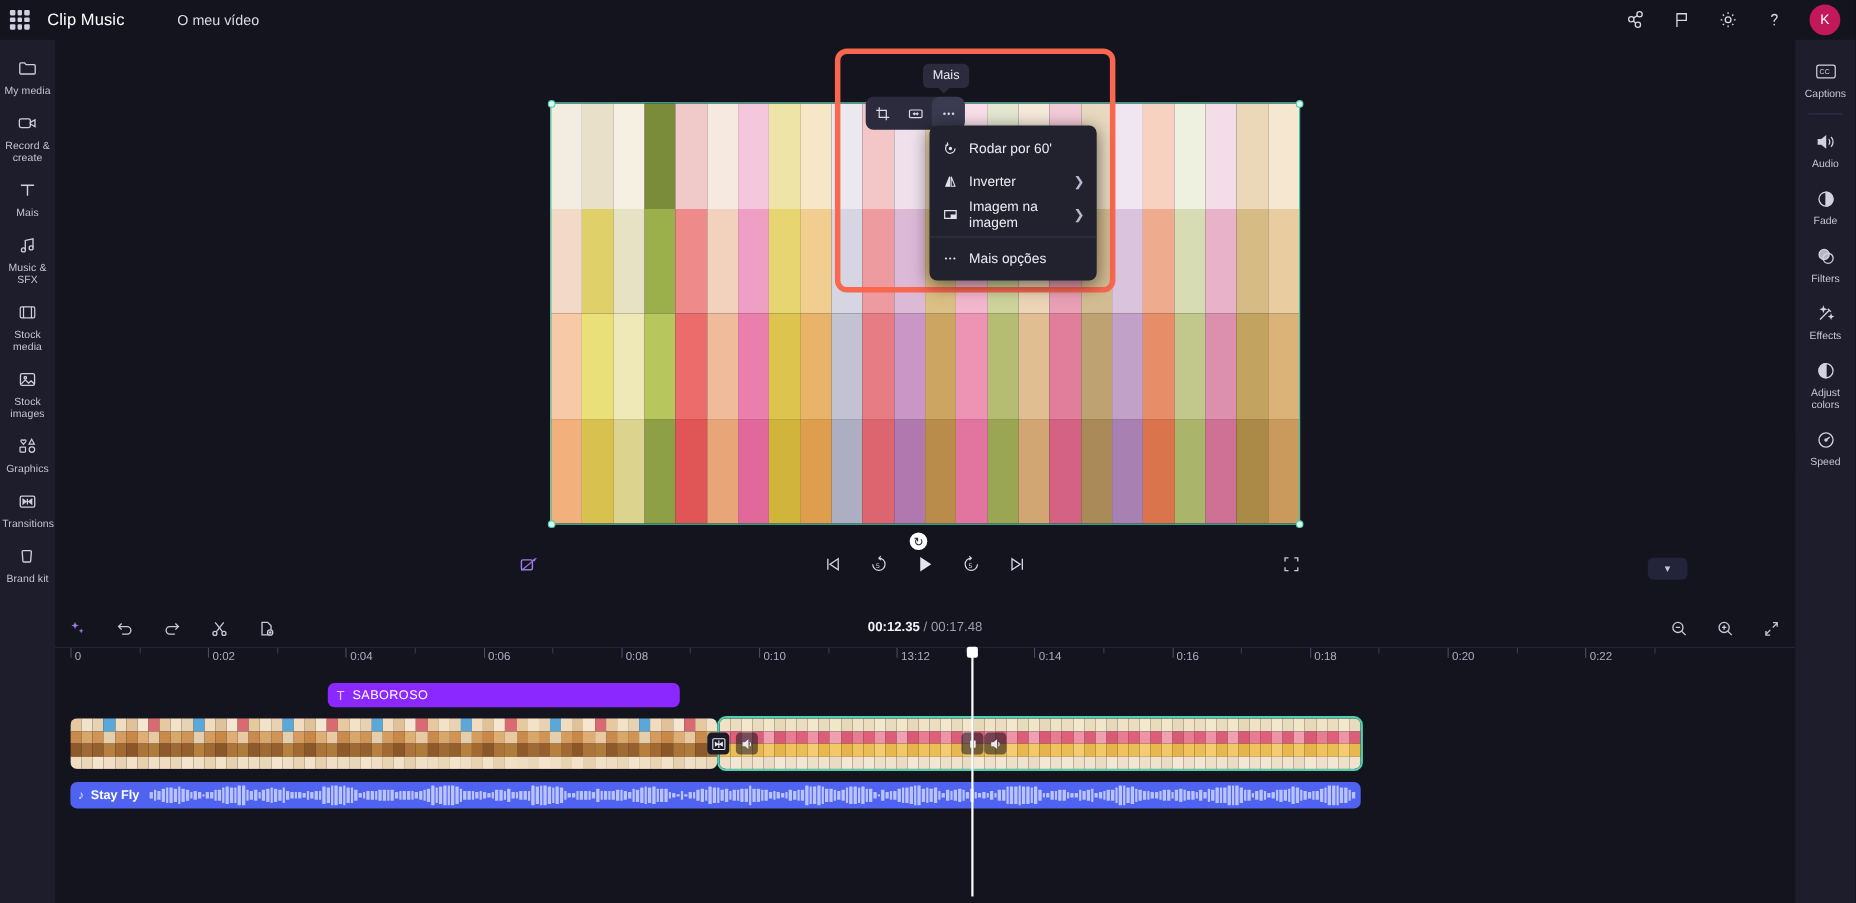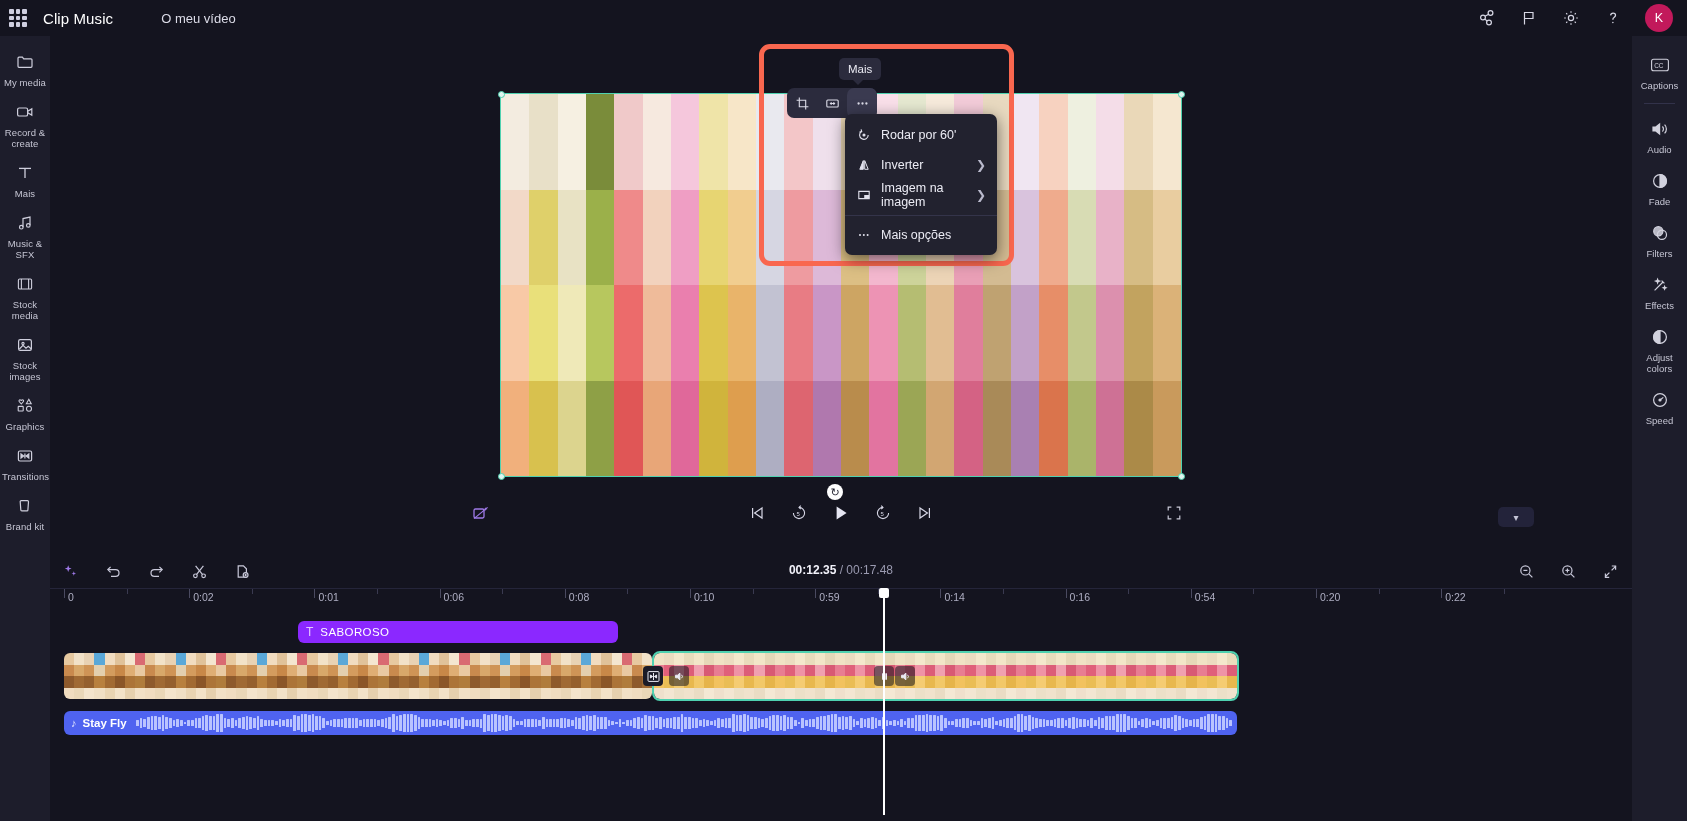--- a/index.html
+++ b/index.html
@@ -785,42 +785,42 @@
     </div>
 
     <div class="ruler" id="ruler">
         <div class="tick" style="left: 14px;"></div>
         <div class="tick-lb" style="left: 18px;">0</div>
         <div class="tick" style="left: 76.6px; height: 5px; background: rgb(58, 58, 80);"></div>
         <div class="tick" style="left: 139.2px;"></div>
         <div class="tick-lb" style="left: 143.2px;">0:02</div>
         <div class="tick" style="left: 201.8px; height: 5px; background: rgb(58, 58, 80);"></div>
         <div class="tick" style="left: 264.4px;"></div>
-        <div class="tick-lb" style="left: 268.4px;">0:01</div>
+        <div class="tick-lb" style="left: 268.4px;">0:04</div>
         <div class="tick" style="left: 327px; height: 5px; background: rgb(58, 58, 80);"></div>
         <div class="tick" style="left: 389.6px;"></div>
         <div class="tick-lb" style="left: 393.6px;">0:06</div>
         <div class="tick" style="left: 452.2px; height: 5px; background: rgb(58, 58, 80);"></div>
         <div class="tick" style="left: 514.8px;"></div>
         <div class="tick-lb" style="left: 518.8px;">0:08</div>
         <div class="tick" style="left: 577.4px; height: 5px; background: rgb(58, 58, 80);"></div>
         <div class="tick" style="left: 640px;"></div>
         <div class="tick-lb" style="left: 644px;">0:10</div>
         <div class="tick" style="left: 702.6px; height: 5px; background: rgb(58, 58, 80);"></div>
         <div class="tick" style="left: 765.2px;"></div>
-        <div class="tick-lb" style="left: 769.2px;">0:59</div>
+        <div class="tick-lb" style="left: 769.2px;">13:12</div>
         <div class="tick" style="left: 827.8px; height: 5px; background: rgb(58, 58, 80);"></div>
         <div class="tick" style="left: 890.4px;"></div>
         <div class="tick-lb" style="left: 894.4px;">0:14</div>
         <div class="tick" style="left: 953px; height: 5px; background: rgb(58, 58, 80);"></div>
         <div class="tick" style="left: 1015.6px;"></div>
         <div class="tick-lb" style="left: 1019.6px;">0:16</div>
         <div class="tick" style="left: 1078.2px; height: 5px; background: rgb(58, 58, 80);"></div>
         <div class="tick" style="left: 1140.8px;"></div>
-        <div class="tick-lb" style="left: 1144.8px;">0:54</div>
+        <div class="tick-lb" style="left: 1144.8px;">0:18</div>
         <div class="tick" style="left: 1203.4px; height: 5px; background: rgb(58, 58, 80);"></div>
         <div class="tick" style="left: 1266px;"></div>
         <div class="tick-lb" style="left: 1270px;">0:20</div>
         <div class="tick" style="left: 1328.6px; height: 5px; background: rgb(58, 58, 80);"></div>
         <div class="tick" style="left: 1391.2px;"></div>
         <div class="tick-lb" style="left: 1395.2px;">0:22</div>
         <div class="tick" style="left: 1453.8px; height: 5px; background: rgb(58, 58, 80);"></div>
       </div>
 
     <div class="tracks">

